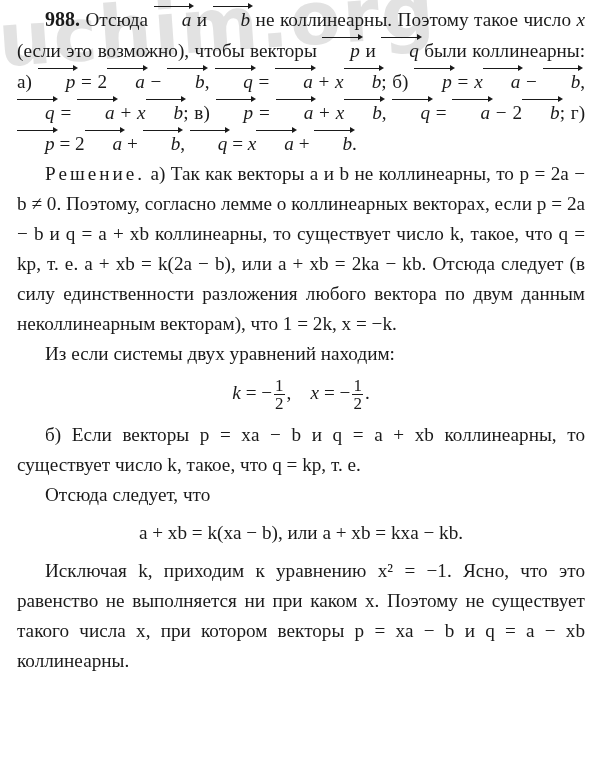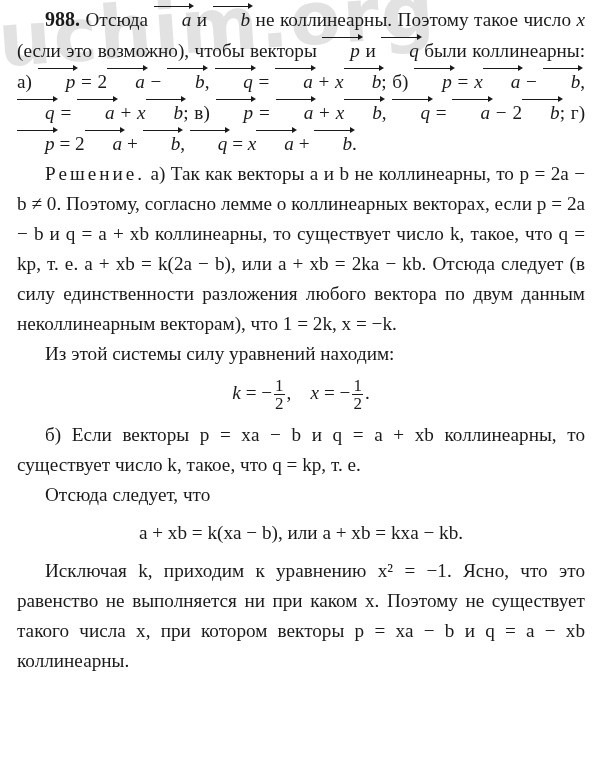--- a/index.html
+++ b/index.html
@@ -67,21 +67,21 @@
     <span class="v">p</span> = <span class="v">a</span> + <span class="mi">x</span><span class="v">b</span>, <span class="v">q</span> = <span class="v">a</span> − 2<span class="v">b</span>;
     <span>г)</span>
     <span class="v">p</span> = 2<span class="v">a</span> + <span class="v">b</span>, <span class="v">q</span> = <span class="mi">x</span><span class="v">a</span> + <span class="v">b</span>.
   </p>
 
   <p class="para indent" style="">
     <span class="spaced">Решение.</span>
     <span>а) Так как векторы a и b не коллинеарны, то p = 2a − b ≠ 0. Поэтому, согласно лемме о коллинеарных векторах, если p = 2a − b и q = a + xb коллинеарны, то существует число k, такое, что q = kp, т. е. a + xb = k(2a − b), или a + xb = 2ka − kb. Отсюда следует (в силу единственности разложения любого вектора по двум данным неколлинеарным векторам), что 1 = 2k, x = −k.</span>
   </p>
 
-  <p class="para indent">Из этой системы силу уравнений находим:</p>
+  <p class="para indent">Из если системы двух уравнений находим:</p>
 
   <p class="para center block">
     <span class="mi">k</span> = −<span class="frac"><span class="top">1</span><span>2</span></span>,&nbsp;&nbsp;&nbsp;
     <span class="mi">x</span> = −<span class="frac"><span class="top">1</span><span>2</span></span>.
   </p>
 
 
   <p class="para indent">б) Если векторы p = xa − b и q = a + xb коллинеарны, то существует число k, такое, что q = kp, т. е.</p>
 
   <p class="para indent">Отсюда следует, что</p>

